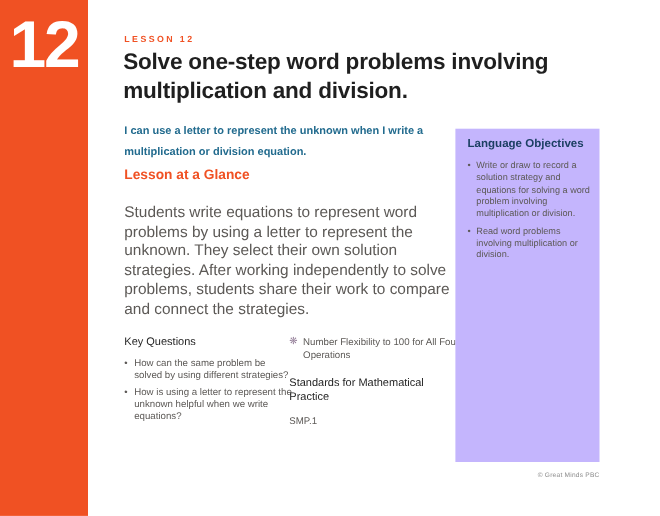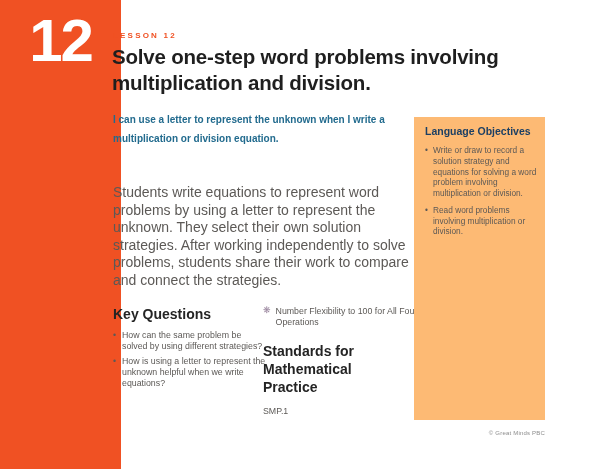--- a/index.html
+++ b/index.html
@@ -11,21 +11,21 @@
     width: 600px;
     height: 469px;
     background: #ffffff;
     overflow: hidden;
   }
 
   
   .band {
     position: absolute;
     left: 0; top: 0;
-    width: 121px; height: 469px;
+    width: 80px; height: 469px;
     background: #F05123;
   }
   .lesson-num {
     position: absolute;
     top: 11px; left: 0;
     width: 100%;
     text-align: center;
     color: #ffffff;
     font-size: 60px;
     font-weight: bold;
@@ -79,22 +79,22 @@
     left: 113px; top: 184px;
     width: 296px;
     margin: 0;
     color: #5C5956;
     font-size: 14px;
     line-height: 1.25;
   }
 
   h3.small-head {
     margin: 0;
-    font-size: 14px;
-    font-weight: bold;
+    font-size: 10px;
+    font-weight: normal;
     color: #242424;
   }
 
   ul.bullets {
     list-style: none;
     margin: 0; padding: 0;
     font-size: 8.8px;
     color: #5C5956;
     line-height: 1.25;
   }
@@ -136,21 +136,21 @@
   .smp {
     margin: 9px 0 0;
     font-size: 8.8px;
     color: #5C5956;
   }
 
   .lang-panel {
     position: absolute;
     left: 414px; top: 117px;
     width: 131px; height: 303px;
-    background: #fdba74;
+    background: #c4b5fd;
     padding: 8px 6px 10px 11px;
   }
   .lang-panel h3 {
     margin: 0 0 8px;
     font-size: 10.5px;
     font-weight: bold;
     color: #1C3F63;
   }
   .lang-panel ul.bullets { font-size: 8.3px; line-height: 1.3; }
   .lang-panel ul.bullets li { margin-bottom: 6px; padding-left: 8px; }
@@ -171,20 +171,21 @@
   <div class="band">
     <div class="lesson-num">12</div>
   </div>
 
   <div class="eyebrow">LESSON 12</div>
 
   <h1 class="title">Solve one-step word problems involving multiplication and division.</h1>
 
   <p class="goal">I can use a letter to represent the unknown when I write a multiplication or division equation.</p>
 
+  <h2 class="glance-head">Lesson at a Glance</h2>
 
   <p class="glance-body">Students write equations to represent word problems by using a letter to represent the unknown. They select their own solution strategies. After working independently to solve problems, students share their work to compare and connect the strategies.</p>
 
   <section class="keyq">
     <h3 class="small-head">Key Questions</h3>
     <ul class="bullets">
         <li>How can the same problem be solved by using different strategies?</li>
         <li>How is using a letter to represent the unknown helpful when we write equations?</li>
       </ul>
   </section>

